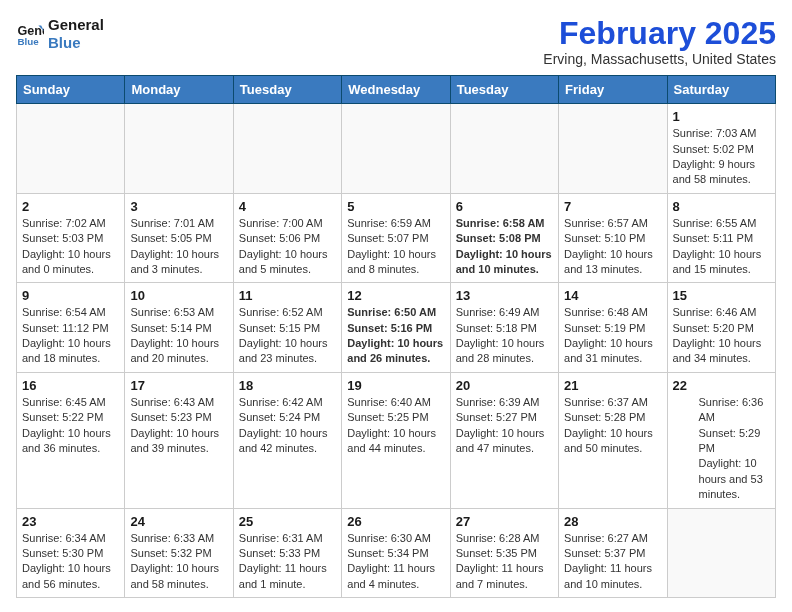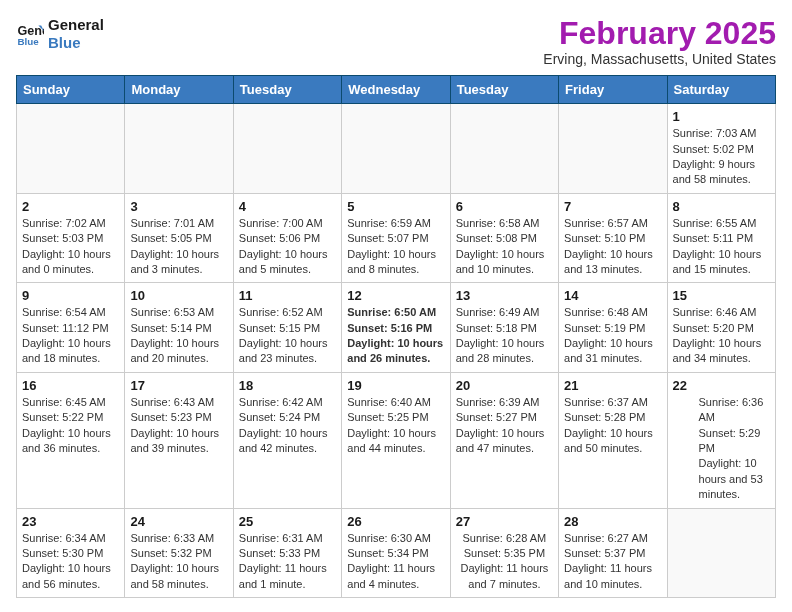--- a/index.html
+++ b/index.html
@@ -24,21 +24,21 @@
     .logo-icon {
       width: 28px;
       height: 28px;
     }
     .title-area {
       text-align: right;
     }
     .month-year {
       font-size: 32px;
       font-weight: bold;
-      color: #a21caf;
+      color: #1d4ed8;
       line-height: 1.1;
     }
     .location {
       font-size: 14px;
       color: #333;
     }
     .calendar {
       width: 100%;
       border-collapse: collapse;
       border: 1px solid #ccc;
@@ -149,21 +149,21 @@
 Daylight: 10 hours and 5 minutes.</div>
         </td>
         <td>
           <span class="day-number">5</span>
           <div class="day-info" style="white-space: pre-line;">Sunrise: 6:59 AM
 Sunset: 5:07 PM
 Daylight: 10 hours and 8 minutes.</div>
         </td>
         <td>
           <span class="day-number">6</span>
-          <div class="day-info" style="white-space: pre-line;">Sunrise: 6:58 AM
+          <div class="day-info" style="white-space: pre-line; font-weight: bold;">Sunrise: 6:58 AM
 Sunset: 5:08 PM
 Daylight: 10 hours and 10 minutes.</div>
         </td>
         <td>
           <span class="day-number">7</span>
           <div class="day-info" style="white-space: pre-line;">Sunrise: 6:57 AM
 Sunset: 5:10 PM
 Daylight: 10 hours and 13 minutes.</div>
         </td>
         <td>
@@ -281,21 +281,21 @@
 Daylight: 11 hours and 1 minute.</div>
         </td>
         <td>
           <span class="day-number">26</span>
           <div class="day-info" style="white-space: pre-line;">Sunrise: 6:30 AM
 Sunset: 5:34 PM
 Daylight: 11 hours and 4 minutes.</div>
         </td>
         <td>
           <span class="day-number">27</span>
-          <div class="day-info" style="white-space: pre-line; text-align: center;">Sunrise: 6:28 AM
+          <div class="day-info" style="white-space: pre-line;">Sunrise: 6:28 AM
 Sunset: 5:35 PM
 Daylight: 11 hours and 7 minutes.</div>
         </td>
         <td>
           <span class="day-number">28</span>
           <div class="day-info" style="white-space: pre-line;">Sunrise: 6:27 AM
 Sunset: 5:37 PM
 Daylight: 11 hours and 10 minutes.</div>
         </td>
         <td class="empty"></td>

